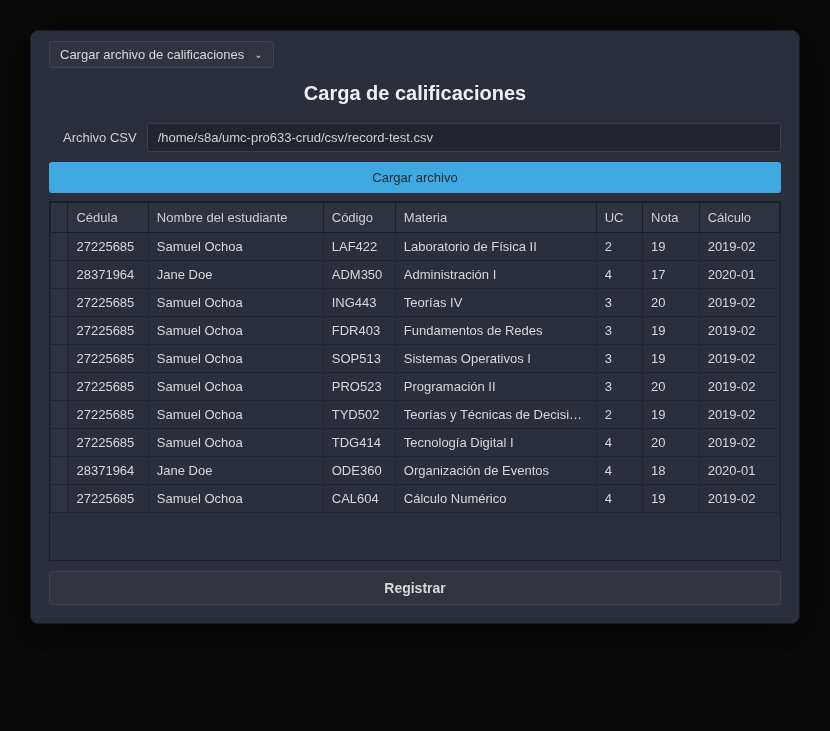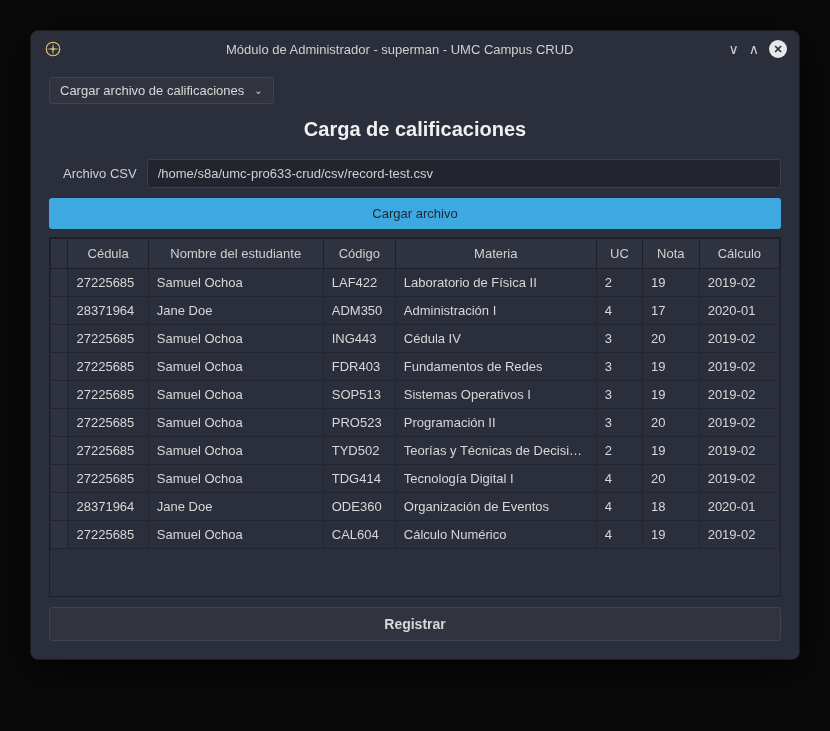--- a/index.html
+++ b/index.html
@@ -122,21 +122,21 @@
     table {
       width: 100%;
       border-collapse: collapse;
       font-size: 13px;
     }
     th {
       background: #2f323f;
       color: #d0d0d0;
       font-weight: 400;
       padding: 7px 8px;
-      text-align: center;
+      text-align: left;
       border: 1px solid #1e2029;
       font-size: 13px;
     }
     td {
       padding: 6px 8px;
       border: 1px solid #23252f;
       background: #2b2e3b;
       color: #d8d8d8;
       white-space: nowrap;
       overflow: hidden;
@@ -174,34 +174,20 @@
     col.c-codigo { width: 70px; }
     col.c-materia { width: 185px; }
     col.c-uc { width: 45px; }
     col.c-nota { width: 55px; }
     col.c-periodo { width: 78px; }
   </style>
 </head>
 <body>
 
 <div class="window">
-  <div class="titlebar">
-    <span class="app-icon">
-      <svg width="18" height="18" viewBox="0 0 24 24">
-          <circle cx="12" cy="12" r="9" fill="none" stroke="#e6c872" stroke-width="1.5"></circle>
-          <path d="M12 3 L13 11 L21 12 L13 13 L12 21 L11 13 L3 12 L11 11 Z" fill="#e6c872"></path>
-        </svg>
-    </span>
-    <div class="title-text">Módulo de Administrador - superman - UMC Campus CRUD</div>
-    <div class="win-controls">
-      <span class="win-btn">∨</span>
-      <span class="win-btn">∧</span>
-      <span class="win-close">✕</span>
-    </div>
-  </div>
 
   <div class="content">
     <div class="dropdown">
       <span>Cargar archivo de calificaciones</span>
       <span class="chevron">⌄</span>
     </div>
 
     <h1 class="page-title">Carga de calificaciones</h1>
 
     <div class="file-row">
@@ -254,21 +240,21 @@
               <td>Administración I</td>
               <td>4</td>
               <td>17</td>
               <td>2020-01</td>
             </tr>
             <tr>
               <td class="row-handle"></td>
               <td>27225685</td>
               <td>Samuel Ochoa</td>
               <td>ING443</td>
-              <td>Cédula IV</td>
+              <td>Teorías IV</td>
               <td>3</td>
               <td>20</td>
               <td>2019-02</td>
             </tr>
             <tr>
               <td class="row-handle"></td>
               <td>27225685</td>
               <td>Samuel Ochoa</td>
               <td>FDR403</td>
               <td>Fundamentos de Redes</td>

